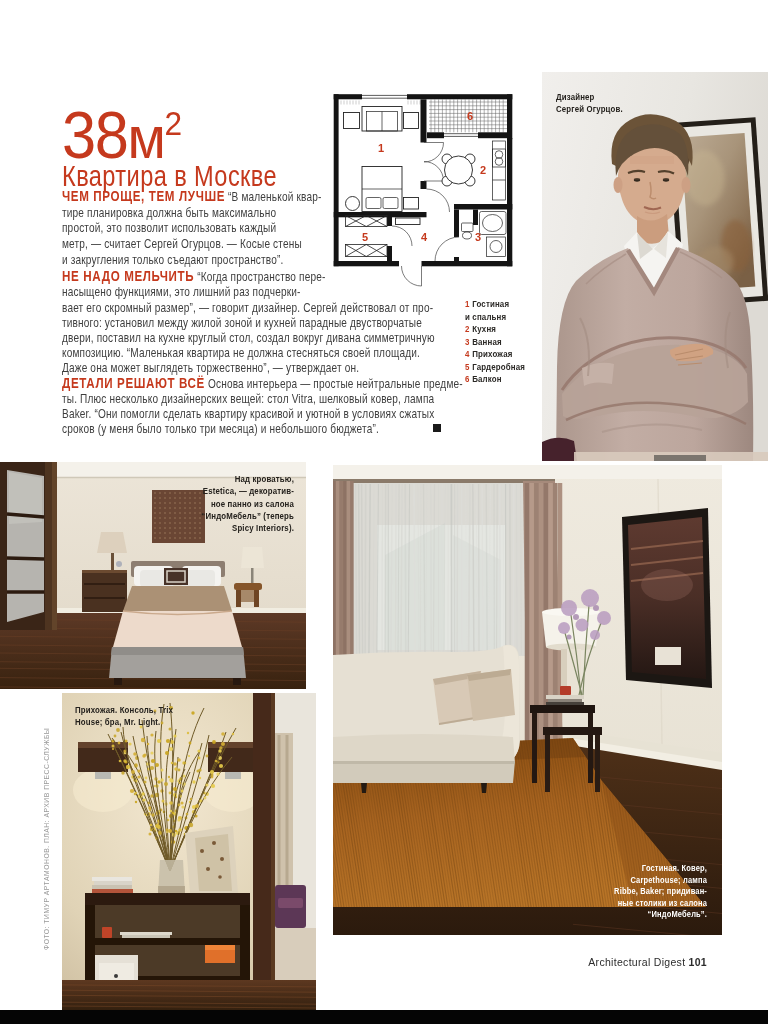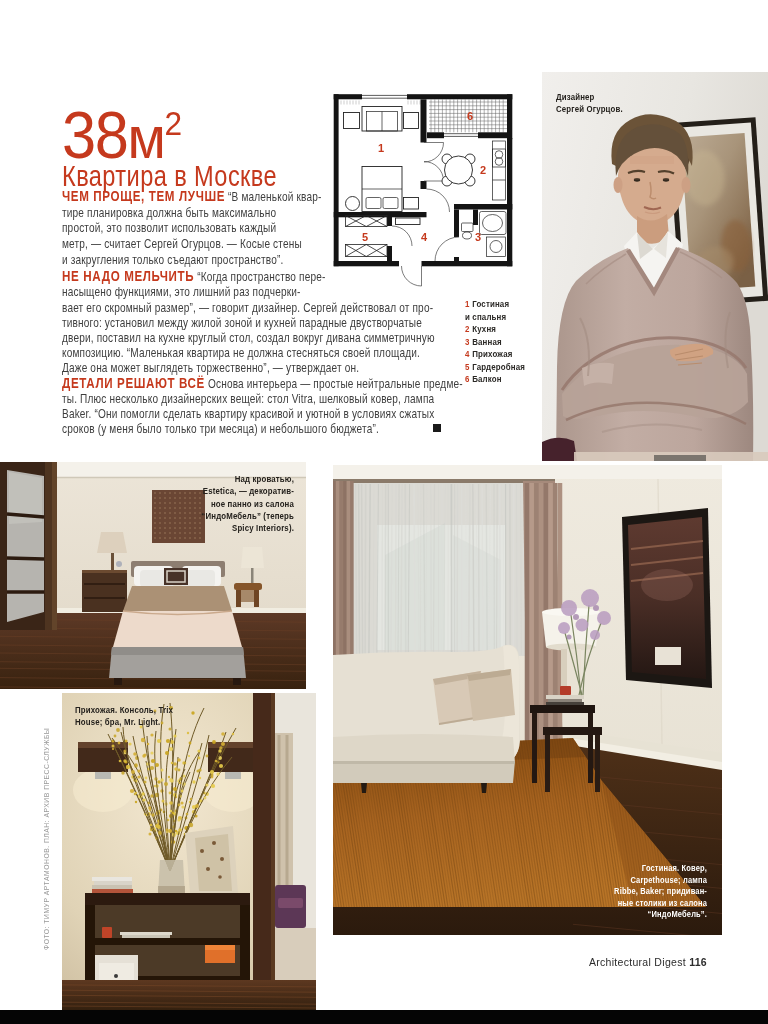--- a/index.html
+++ b/index.html
@@ -1081,14 +1081,14 @@
       <circle cx="263" cy="143" r="3"></circle>
       <circle cx="236" cy="172" r="2.5"></circle>
     </g>
   </svg>
 
 <div class="abs cap capr" style="left:519px;top:862px;width:188px;text-align:right;color:#fff;line-height:11.6px;font-size:9.4px">Гостиная. Ковер,<br>
 Carpethouse; лампа<br>Ribbe, Baker; придиван-<br>ные столики из салона<br>“ИндоМебель”.</div>
 
 <div class="abs" style="left:-62px;top:835px;width:220px;height:10px;transform:rotate(-90deg);font-size:6.8px;letter-spacing:0.5px;color:#999;text-align:center;white-space:nowrap">ФОТО: ТИМУР АРТАМОНОВ. ПЛАН: АРХИВ ПРЕСС-СЛУЖБЫ</div>
 
-<div class="abs" style="left:500px;top:956px;width:207px;text-align:right;font-size:10.5px;color:#2c2c2c;letter-spacing:0.3px">Architectural Digest <b>116</b></div>
+<div class="abs" style="left:500px;top:956px;width:207px;text-align:right;font-size:10.5px;color:#2c2c2c;letter-spacing:0.3px">Architectural Digest <b>101</b></div>
 
 <div class="abs" style="left:0;top:1010px;width:768px;height:14px;background:#050505"></div>
 </body></html>

